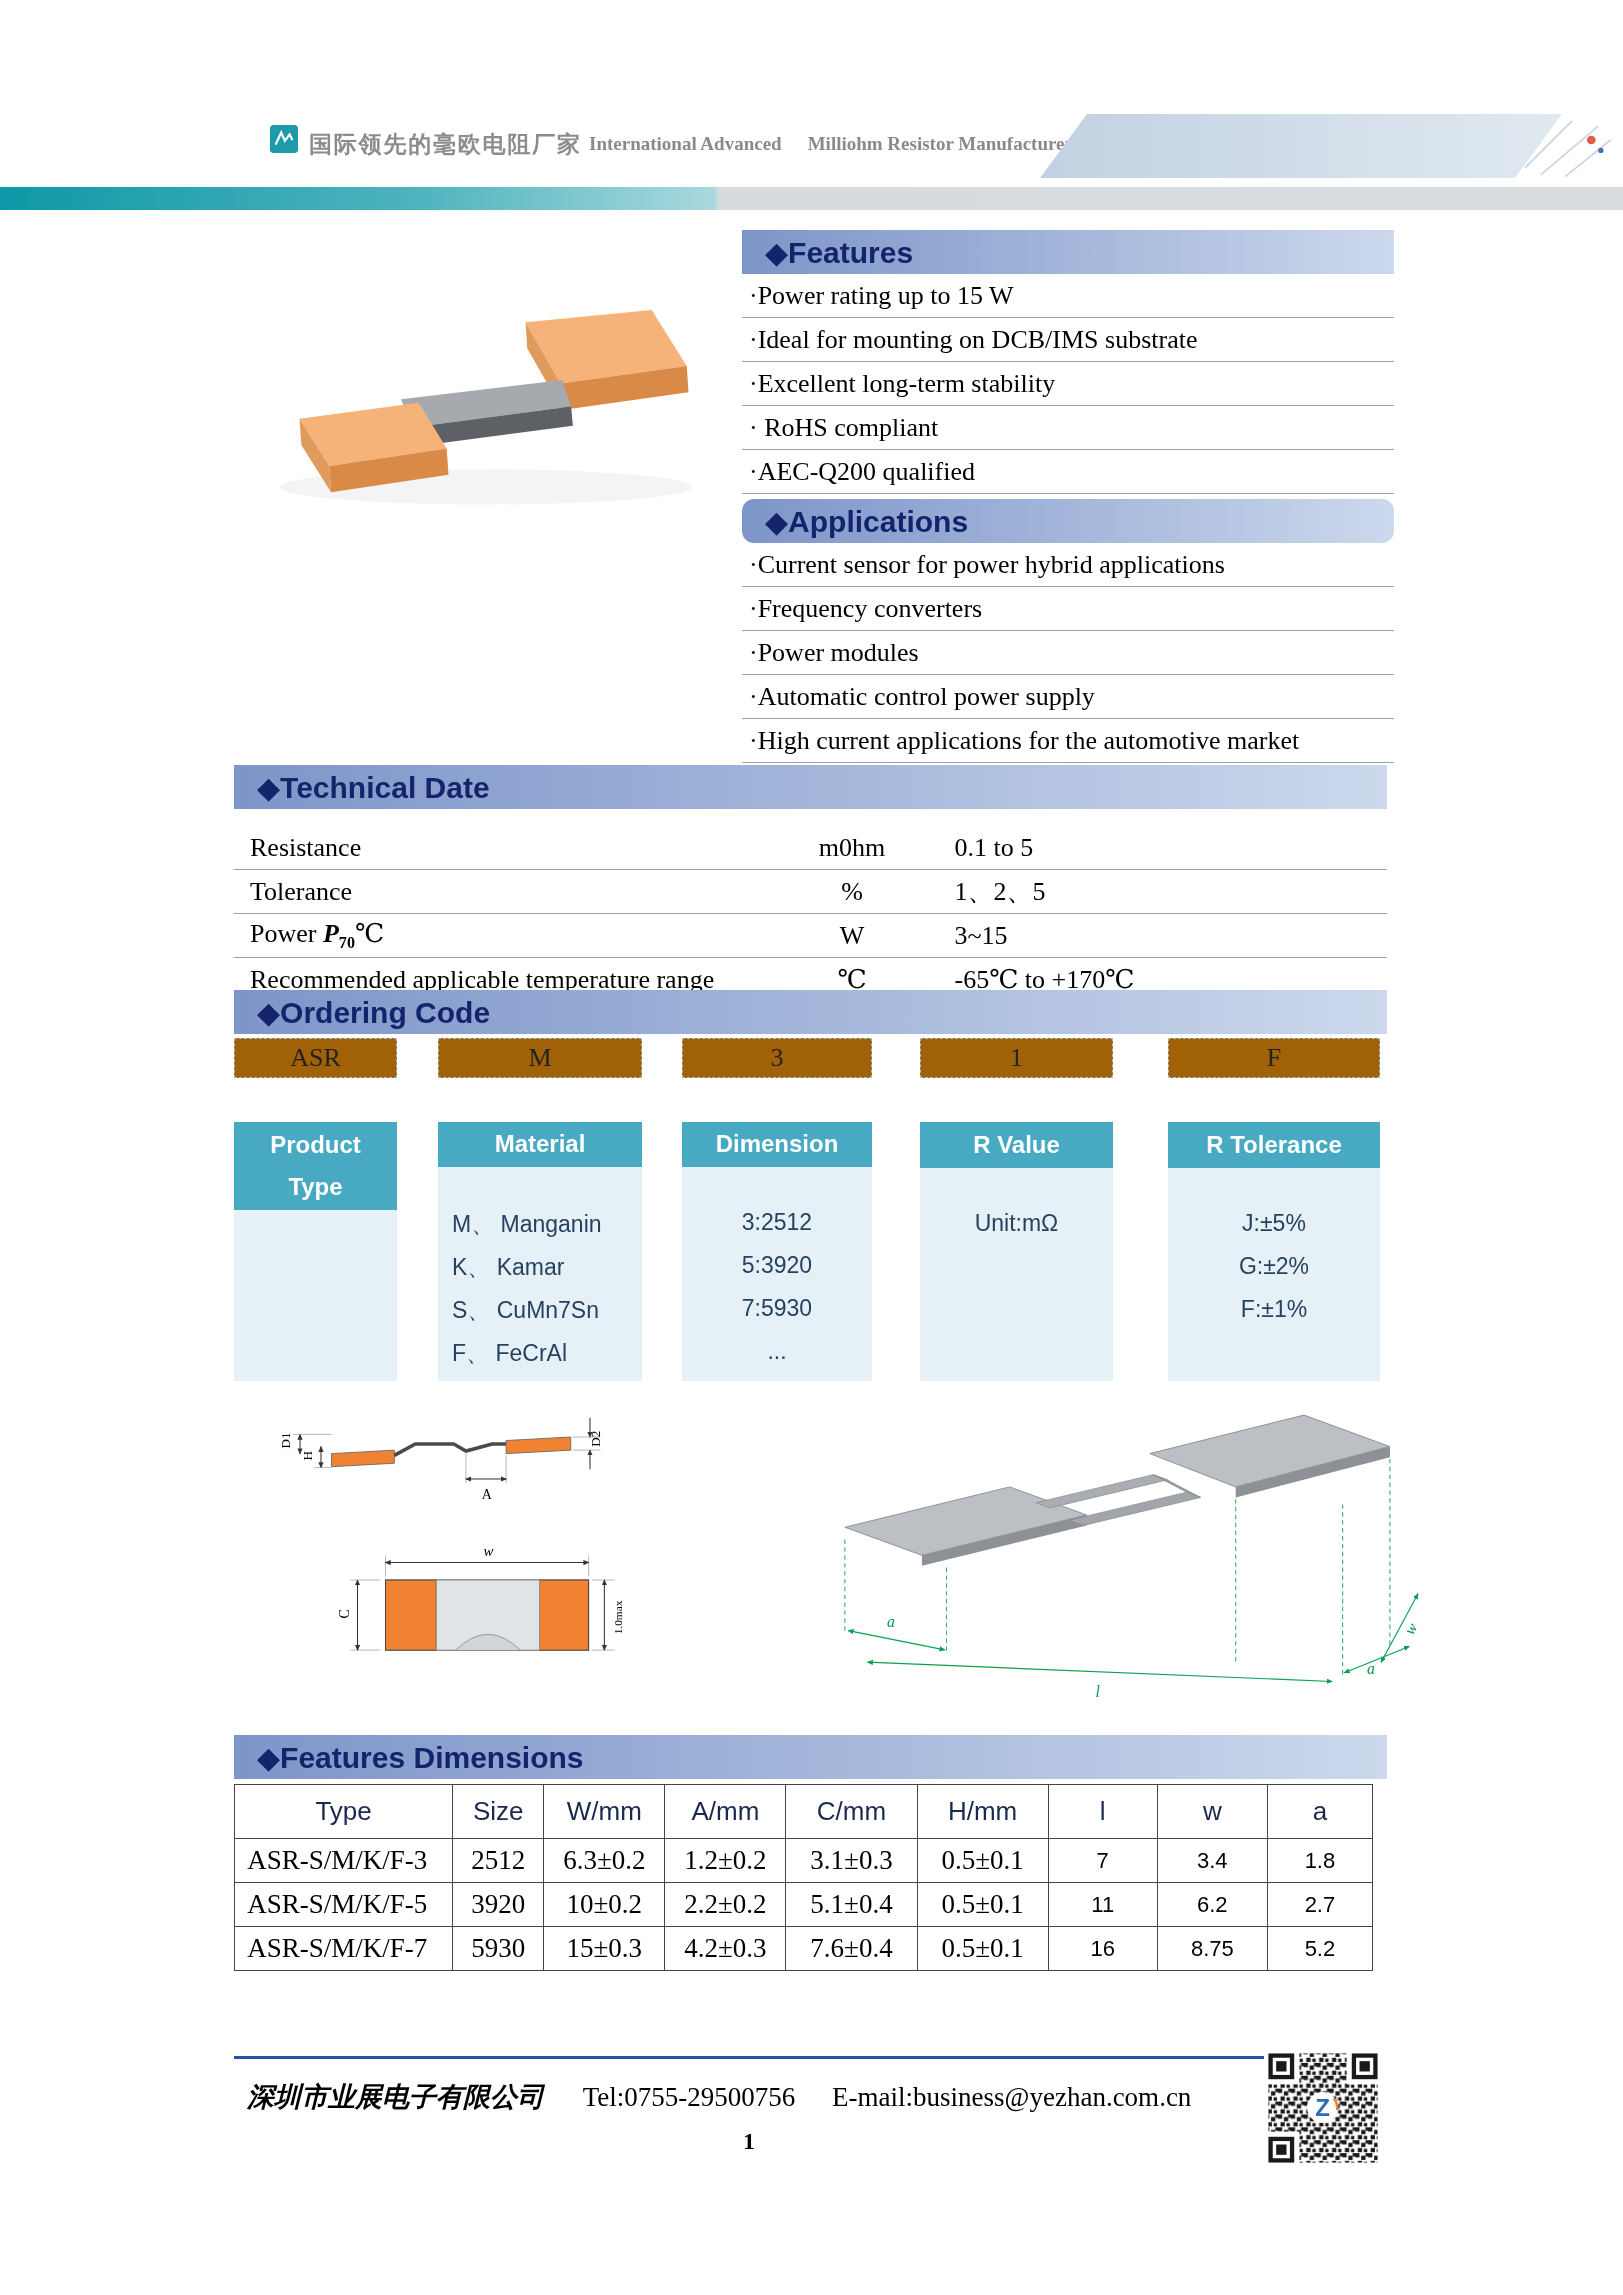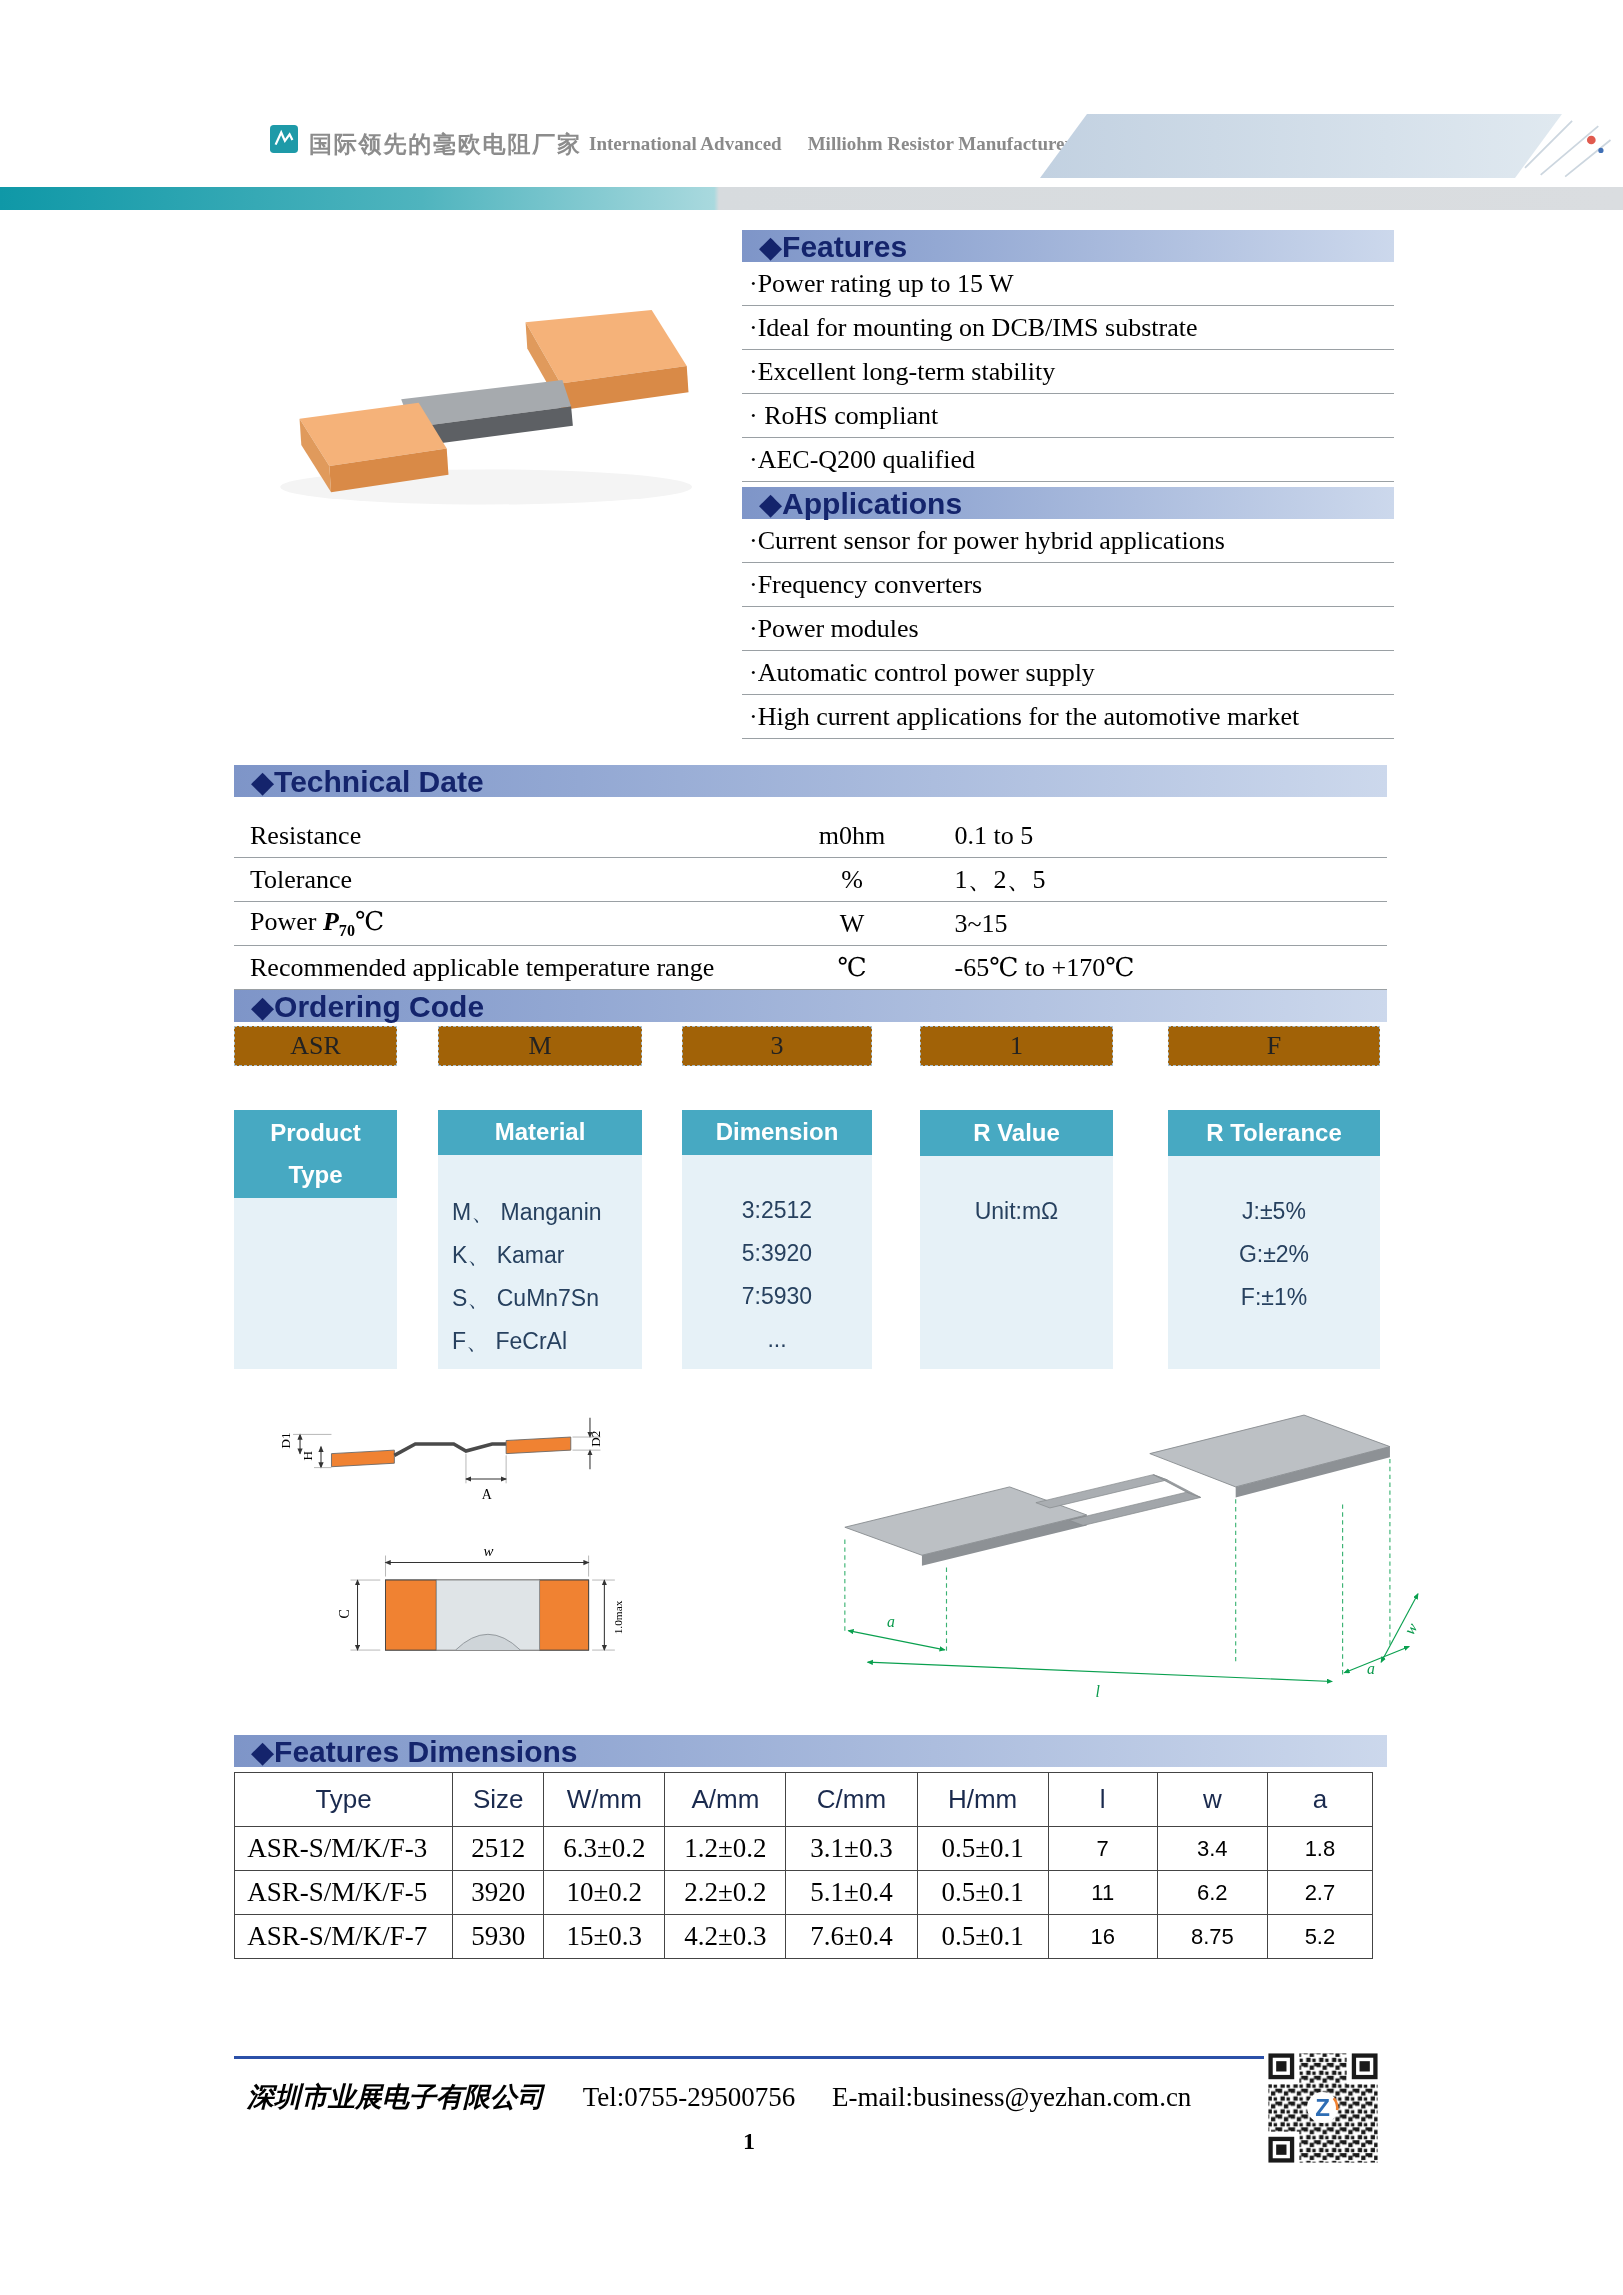--- a/index.html
+++ b/index.html
@@ -18,30 +18,30 @@
               background:linear-gradient(to right,#c2d1e1,#e0e9f0);
               clip-path:polygon(9% 0, 100% 0, 91% 100%, 0 100%); }
   .hdr-art  { position:absolute; left:1518px; top:105px; width:96px; height:77px; }
   .band { position:absolute; left:0; top:187px; width:1623px; height:23px;
           background:linear-gradient(90deg,#0f98a7 0%,#4fb4be 26%,#a9d9de 44%,#d7dbde 44.3%,#dadde0 100%); }
 
   
   .product-photo { position:absolute; left:245px; top:296px; width:456px; height:219px; }
 
   
-  .sec-bar { height:32px; background:linear-gradient(to right,#7e95c8 0%,#93a8d3 30%,#ccd8ec 100%);
-             display:flex; align-items:center; padding-left:17px;
+  .sec-bar { height:44px; background:linear-gradient(to right,#7e95c8 0%,#93a8d3 30%,#ccd8ec 100%);
+             display:flex; align-items:center; padding-left:23px;
              font-family:"Liberation Sans","DejaVu Sans",sans-serif; font-weight:bold;
              font-size:30px; color:#14246c; }
 
   
   .right-col { position:absolute; left:742px; top:230px; width:652px; }
   .feat-row { height:44px; border-bottom:0.9px solid #9aa0a4; display:flex; align-items:center;
               padding-left:7px; font-size:26px; }
-  .apps-bar { margin-top:5.3px; }
+  .apps-bar { margin-top:5.3px;border-radius:12px; }
 
   
   .technical { position:absolute; left:234px; top:765px; width:1153px; }
   .tech-rows { margin-top:17px; }
   .tech-row { height:44px; border-bottom:0.9px solid #9aa0a4; display:flex; align-items:center; font-size:26px; }
   .t-name { width:526px; padding-left:16px; }
   .t-name .psym { font-style:italic; font-weight:bold; }
   .t-name sub { font-size:0.62em; font-weight:bold; }
   .t-unit { width:184px; text-align:center; }
   .t-val  { flex:1; padding-left:10.5px; }

